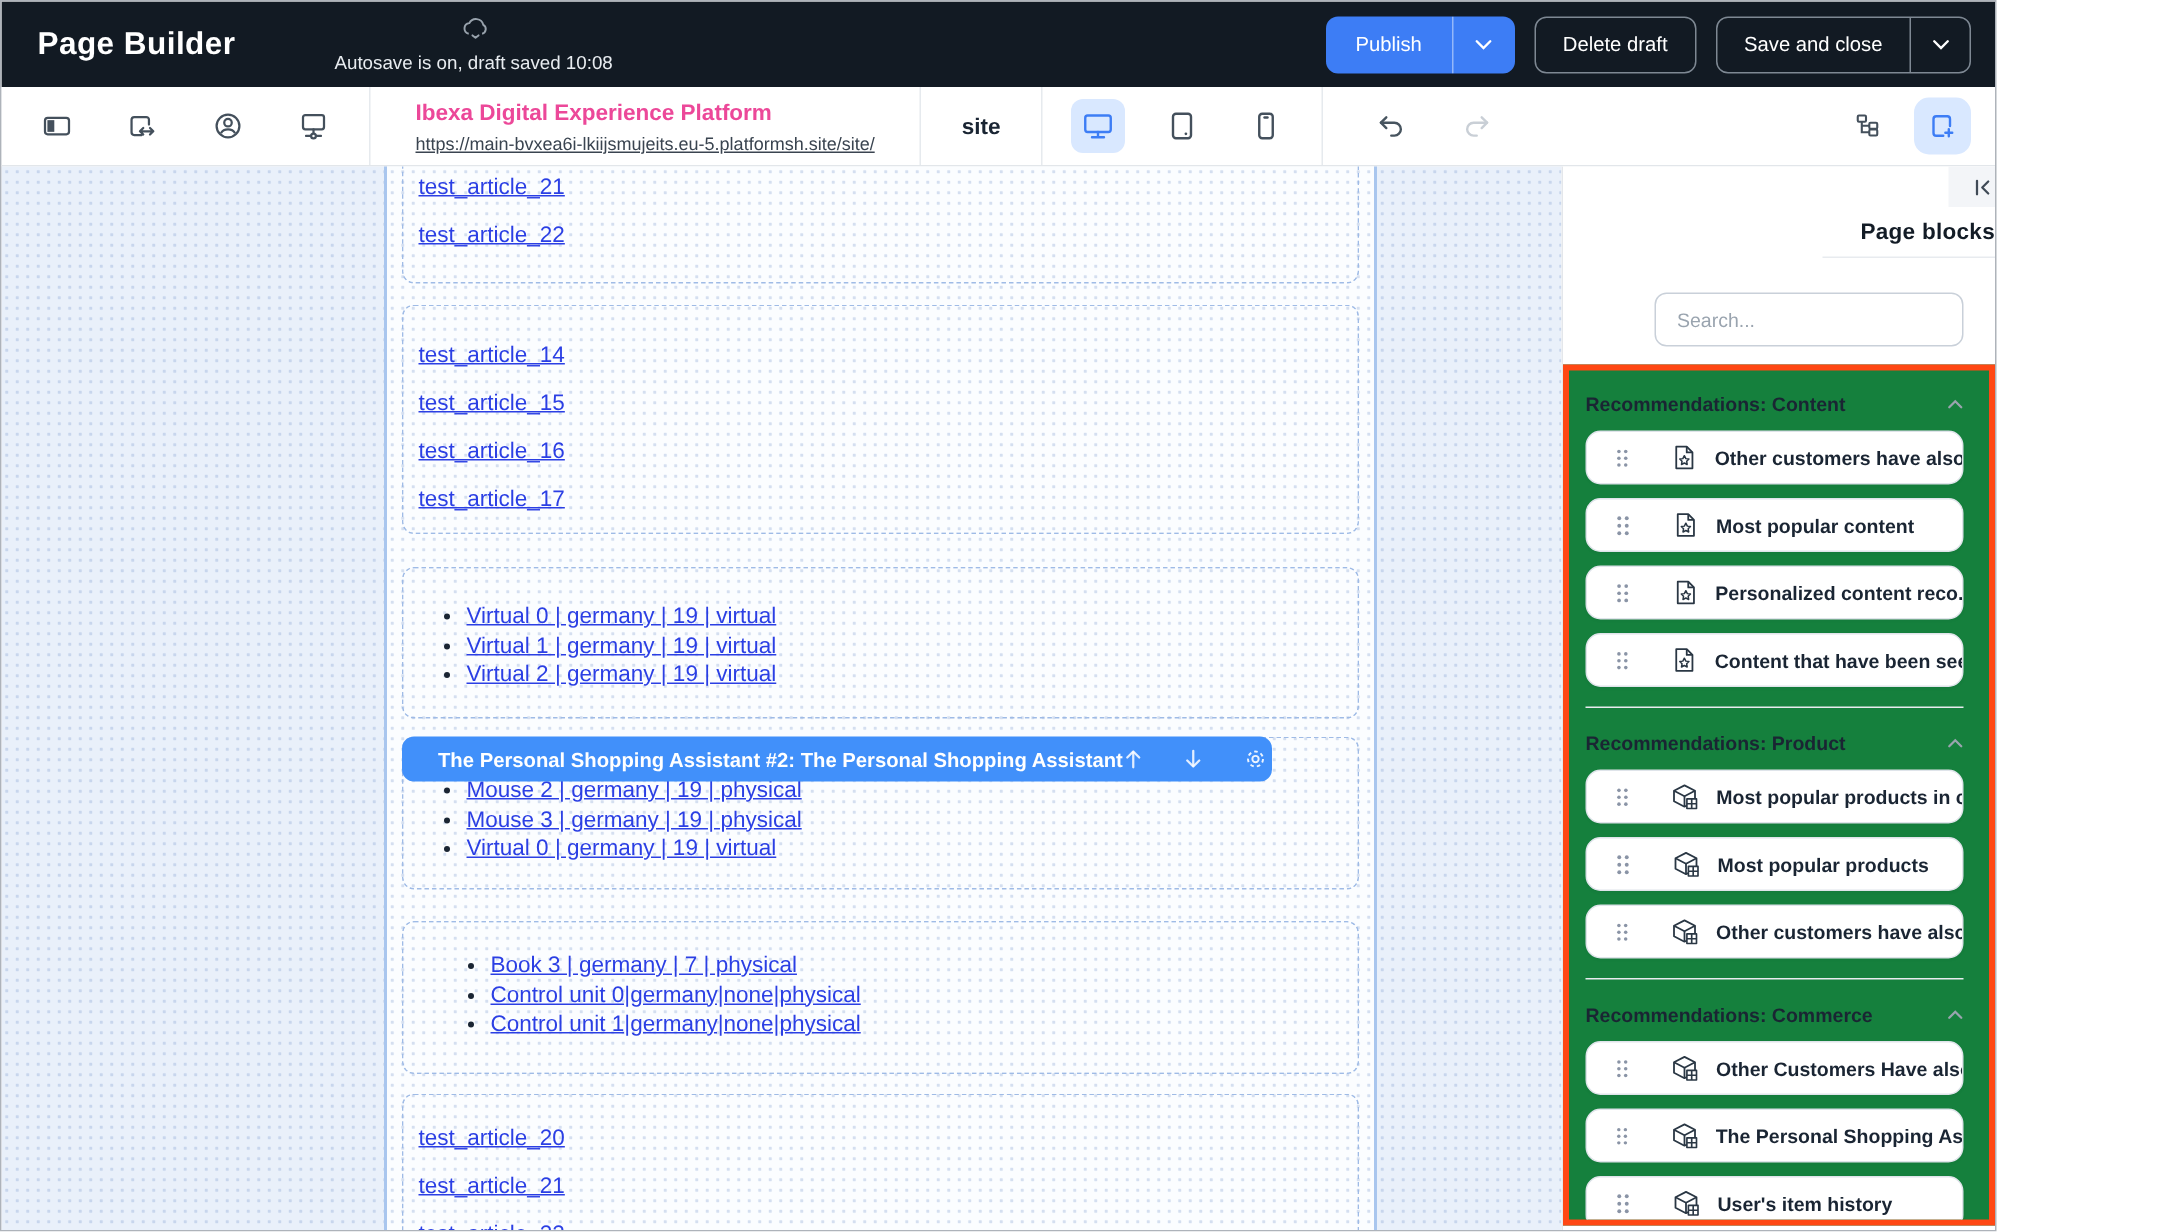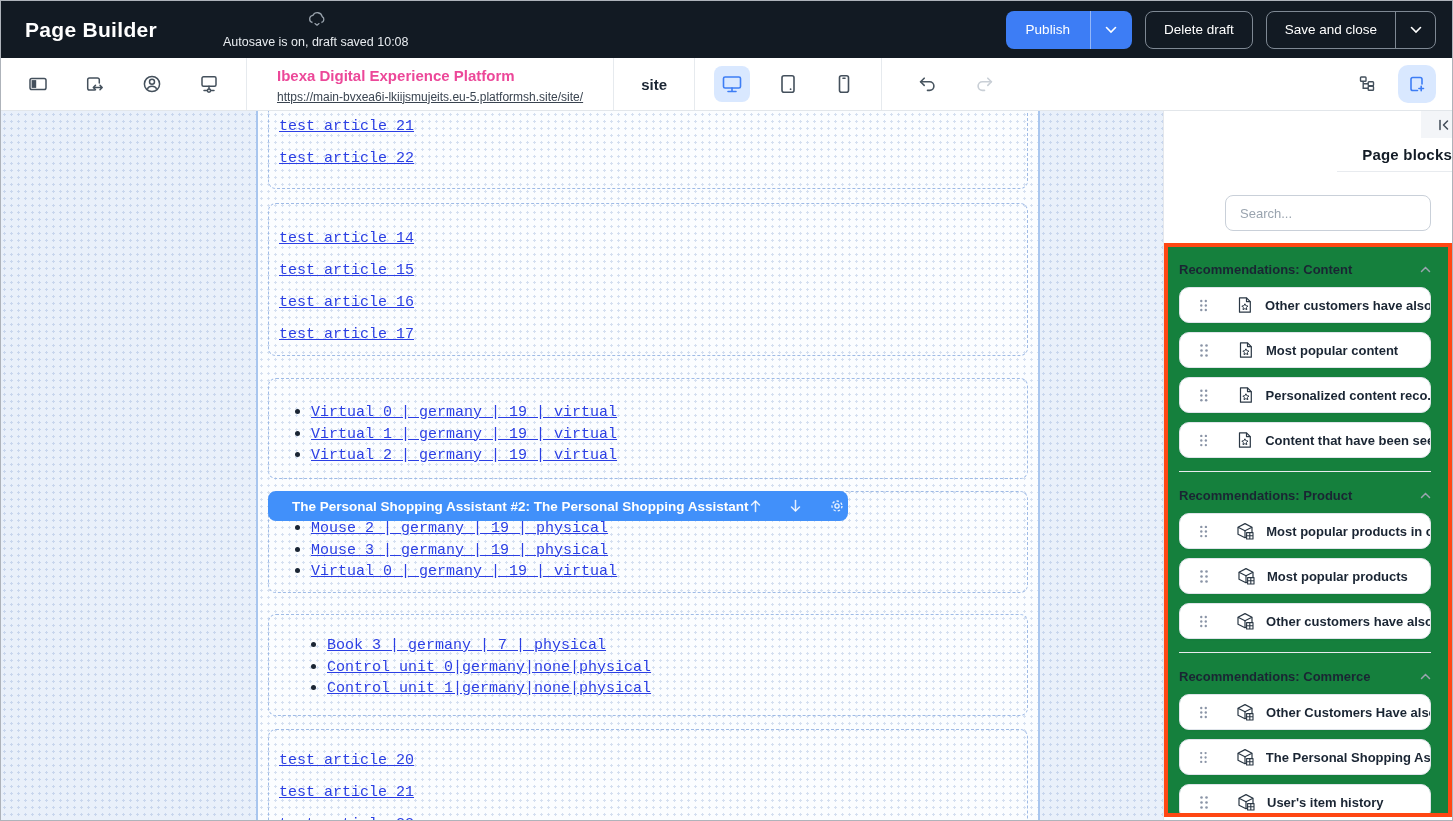--- a/index.html
+++ b/index.html
@@ -1,17 +1,17 @@
 <!DOCTYPE html>
 <html style="--topbar_bg: #121A23; --accent_blue: #3D7DF5; --selected_block_blue: #4190FA; --highlight_orange: #FF4713; --link_blue: #2B3FE4;"><head>
 <meta charset="utf-8">
 <style>
   * { box-sizing: border-box; }
   body { margin:0; background:#fff; font-family:"Liberation Sans", sans-serif; }
-  .app { width:1453px; height:821px; border:1px solid #AEB3BA; display:flex; flex-direction:column; overflow:hidden; background:#fff; }
+  .app { width:1331px; height:821px; border:1px solid #AEB3BA; display:flex; flex-direction:column; overflow:hidden; background:#fff; }
 
   
   .topbar { flex:0 0 57px; background:var(--topbar_bg,#121A23); display:flex; align-items:center; padding:0 16px 0 24px; }
   .app-title { color:#fff; font-size:21px; font-weight:700; letter-spacing:.3px; }
   .autosave { margin-left:66px; display:flex; align-items:center; gap:9px; color:#E8ECF0; font-size:12.5px;flex-direction:column; }
   .actions { margin-left:auto; display:flex; align-items:center; gap:13px; }
   .split-blue { display:flex; background:var(--accent_blue,#3D7DF5); border-radius:8px; overflow:hidden; height:38px; }
   .split-blue button { background:transparent; border:none; color:#fff; font-size:13.5px; font-family:inherit; cursor:pointer; }
   .split-blue .mainb { padding:0 20px; }
   .split-blue .chev { width:42px; border-left:1px solid rgba(255,255,255,.45); display:flex; align-items:center; justify-content:center; }
@@ -47,21 +47,21 @@
   
   #blocks-col { margin-top:-30px; }
   .pb-block { border:1px dashed #9FBBE6; border-radius:8px; position:relative; width:100%; }
   .pb-block.b0 { height:108px; padding:34px 0 0 10px; }
   .pb-block.b1 { margin-top:14px; height:153px; padding:24px 0 0 10px; }
   .pb-block.b2 { margin-top:22px; height:101px; padding:22px 0 0 0; }
   .pb-block.b3 { margin-top:12px; height:102px; padding:25px 0 0 0; }
   .pb-block.b4 { margin-top:21px; height:102px; padding:19px 0 0 16px; }
   .pb-block.b5 { margin-top:13px; height:150px; padding:20px 0 0 10px; }
   .prow { height:32px; }
-  a.plink { color:var(--link_blue,#2B3FE4); font-size:15px; font-weight:500; text-decoration:underline; cursor:pointer;font-family:Liberation Mono, monospace; }
+  a.plink { color:var(--link_blue,#2B3FE4); font-size:15px; font-weight:500; text-decoration:underline; cursor:pointer; }
   ul.blist { margin:0; padding:0 0 0 42px; }
   ul.blist li { color:#1A2533; font-size:15px; line-height:19.5px; }
 
   
   .sel-pill { position:absolute; top:-1px; left:-1px; width:580px; height:30px; background:var(--selected_block_blue,#4190FA); border-radius:8px; display:flex; align-items:center; padding:0 14px 0 12px; z-index:5; }
   .pill-title { color:#fff; font-size:13.5px; font-weight:700; margin-left:12px; white-space:nowrap; }
   .pill-icons { margin-left:auto; display:flex; align-items:center; gap:27px; }
   .pill-icons .icon-btn { padding:0; }
 
   

